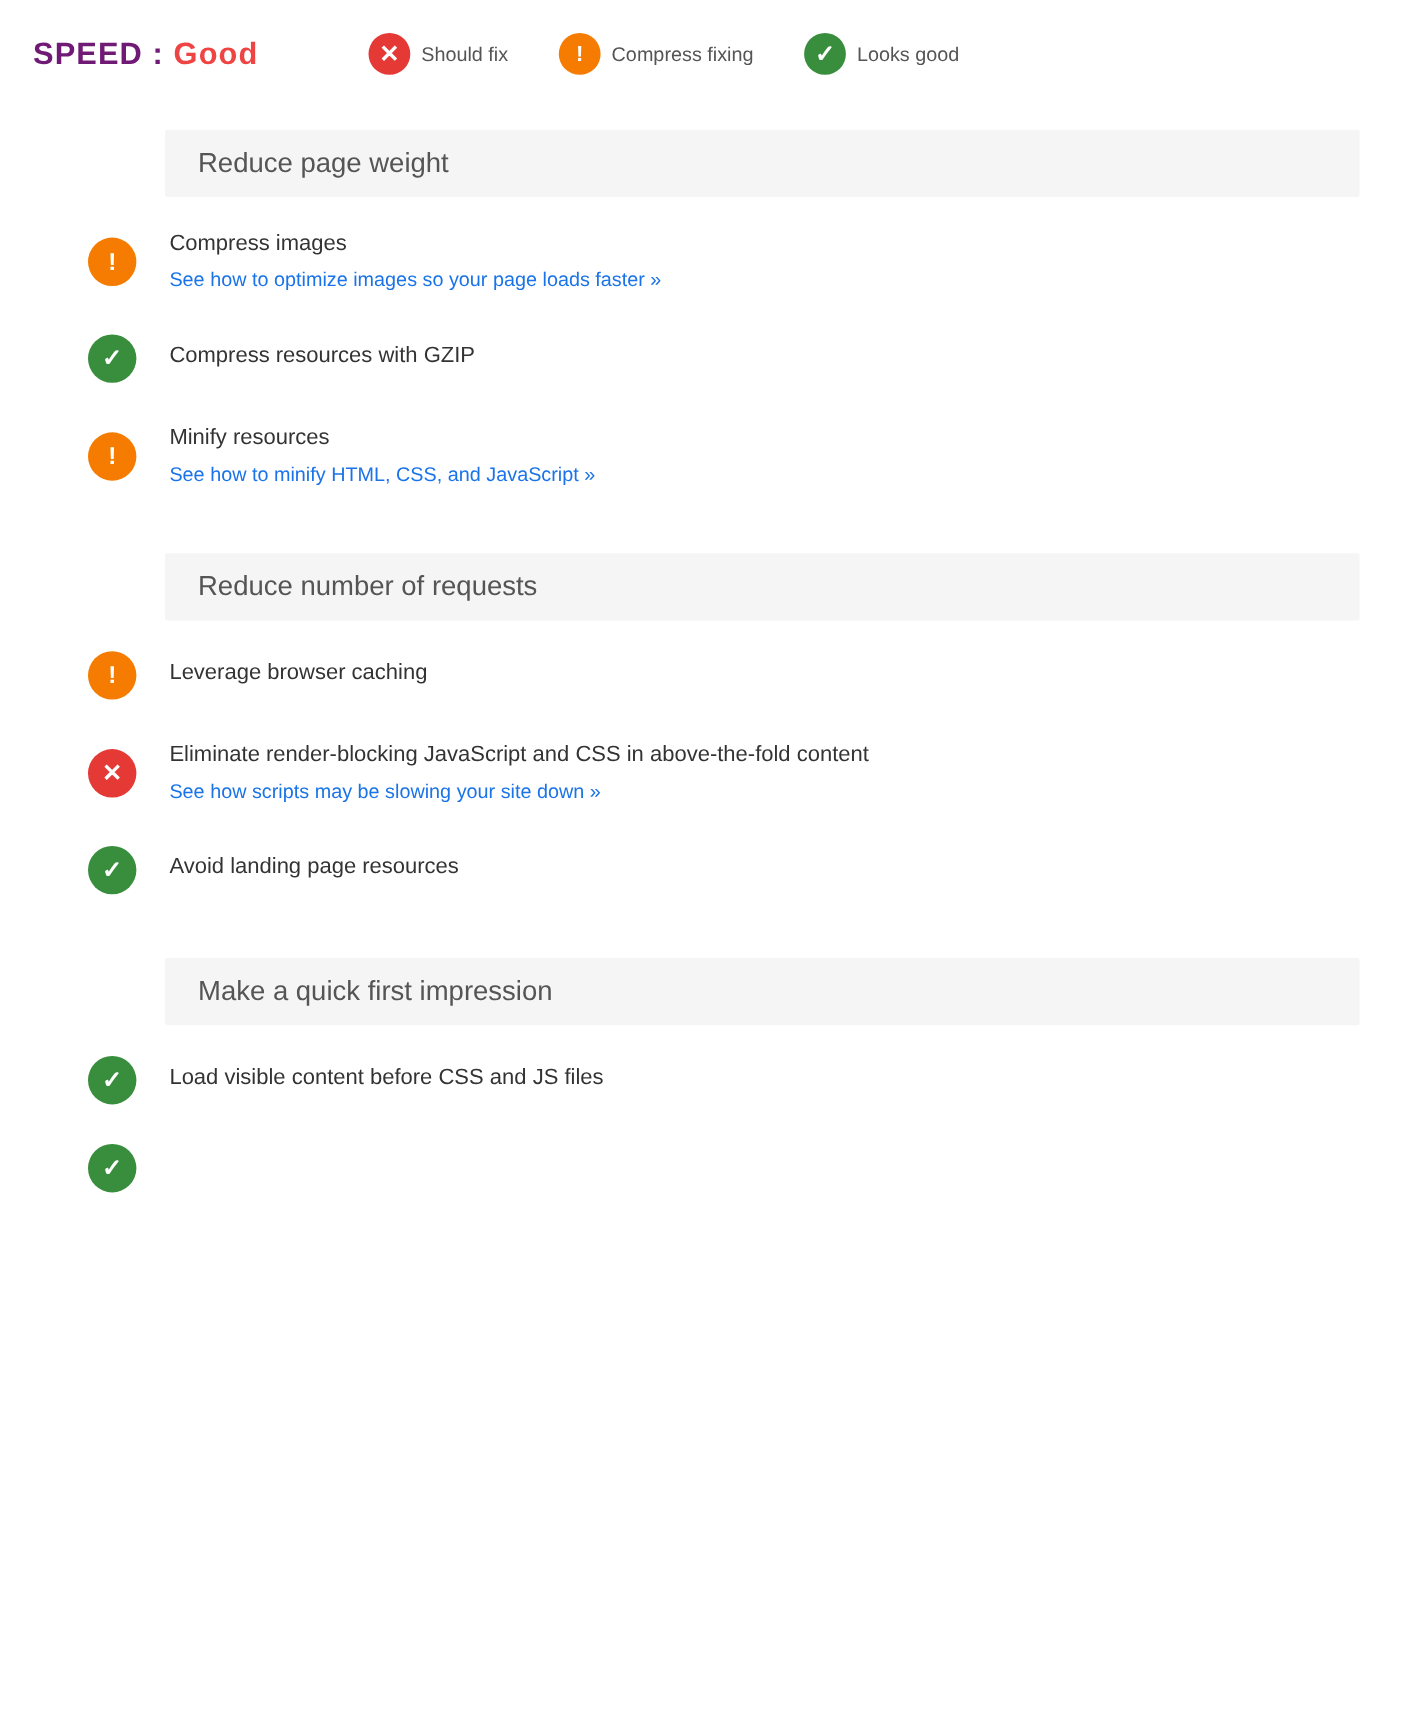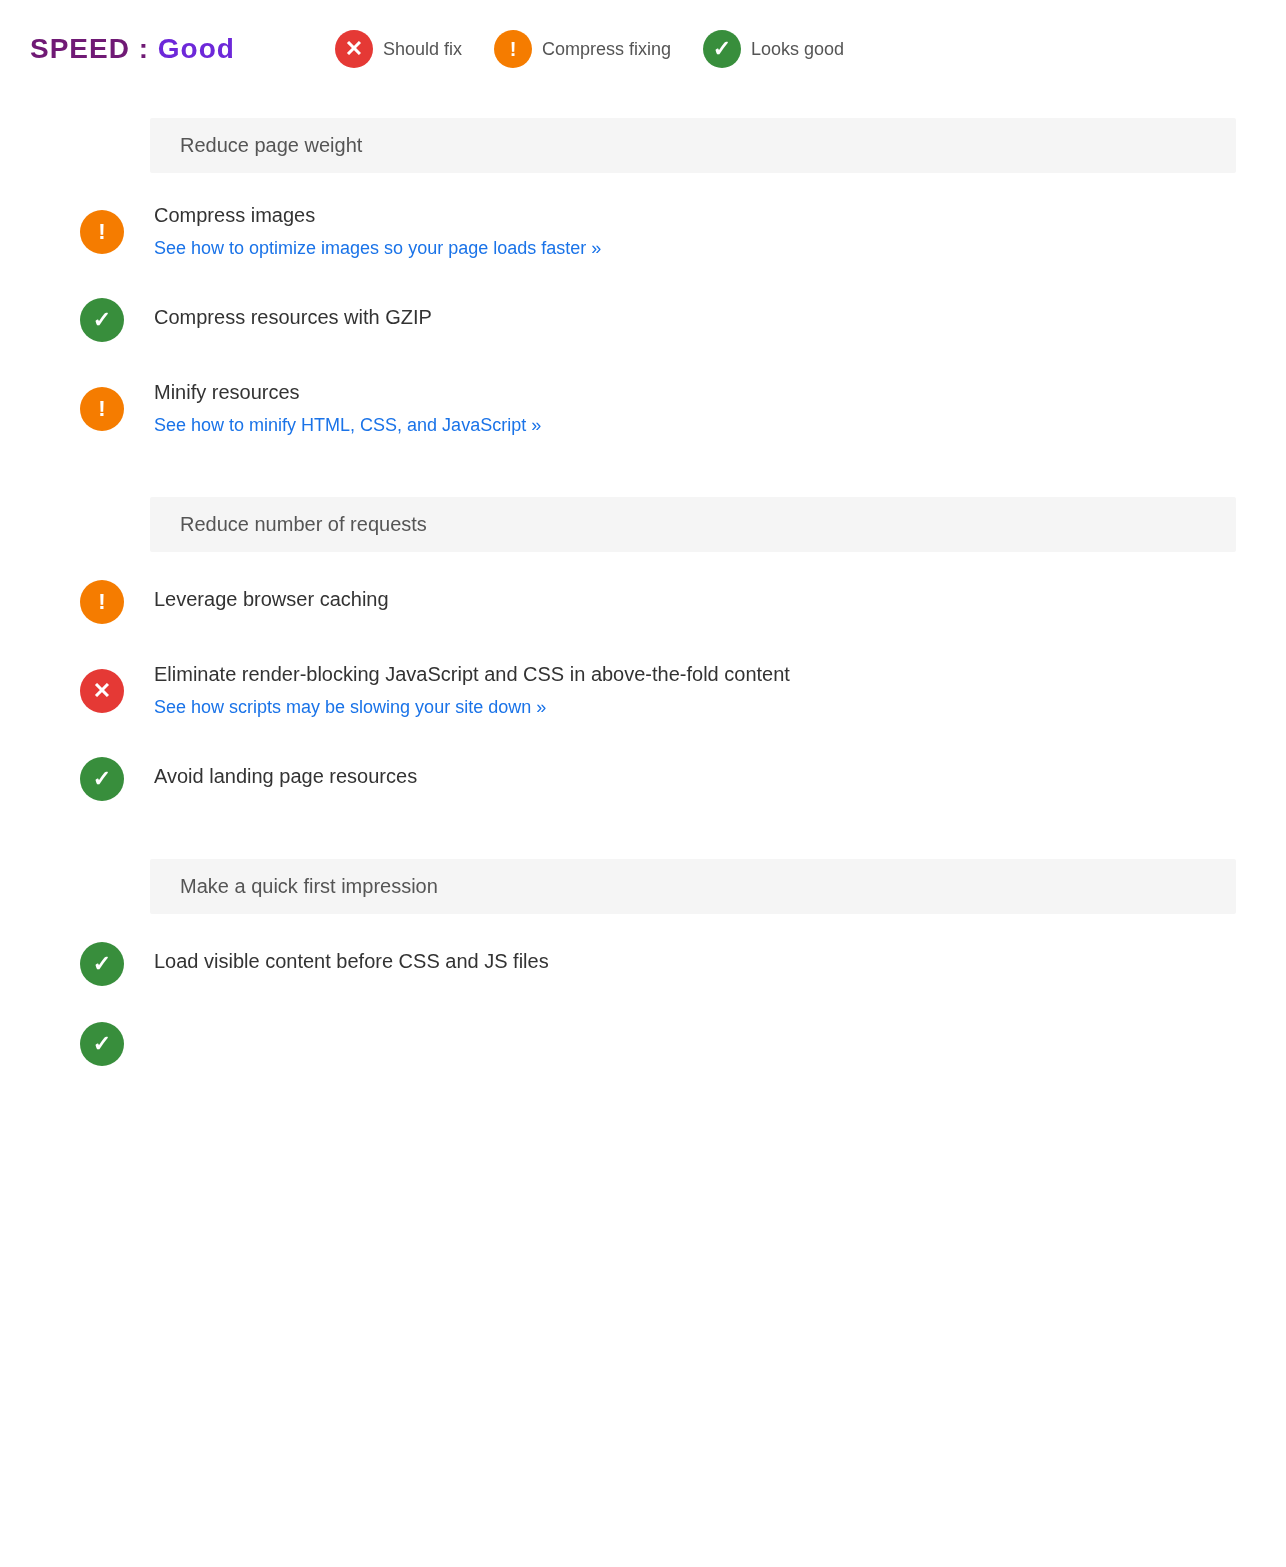--- a/index.html
+++ b/index.html
@@ -32,21 +32,21 @@
       letter-spacing: 1px;
     }
 
     .header-title span {
       color: #701a75;
     }
 
     .legend {
       display: flex;
       align-items: center;
-      gap: 32px;
+      gap: 46px;
       margin-left: 60px;
     }
 
     .legend-item {
       display: flex;
       align-items: center;
       gap: 10px;
       font-size: 18px;
       color: #555;
     }
@@ -81,21 +81,21 @@
       width: 44px;
       height: 44px;
       font-size: 22px;
     }
 
     
     .section-header {
       background: #f5f5f5;
       padding: 16px 30px;
       margin: 20px 0 10px 100px;
-      font-size: 20px;
+      font-size: 25px;
       color: #555;
       border-radius: 2px;
       width: calc(100% - 100px);
     }
 
     
     .item {
       display: flex;
       align-items: center;
       gap: 30px;
@@ -144,21 +144,21 @@
       content: '✓';
       font-size: 22px;
       font-weight: 900;
     }
   </style>
 </head>
 <body>
 
 <div class="header">
   <div class="header-title">
-    <span>SPEED : </span><span style="color:#6d28d9;">Good</span>
+    <span>SPEED : </span><span style="color:#ef4444;">Good</span>
   </div>
   <div class="legend">
     <div class="legend-item">
       <div class="icon-circle icon-red">
         <span class="xmark"></span>
       </div>
       <span>Should fix</span>
     </div>
     <div class="legend-item">
       <div class="icon-circle icon-orange">

